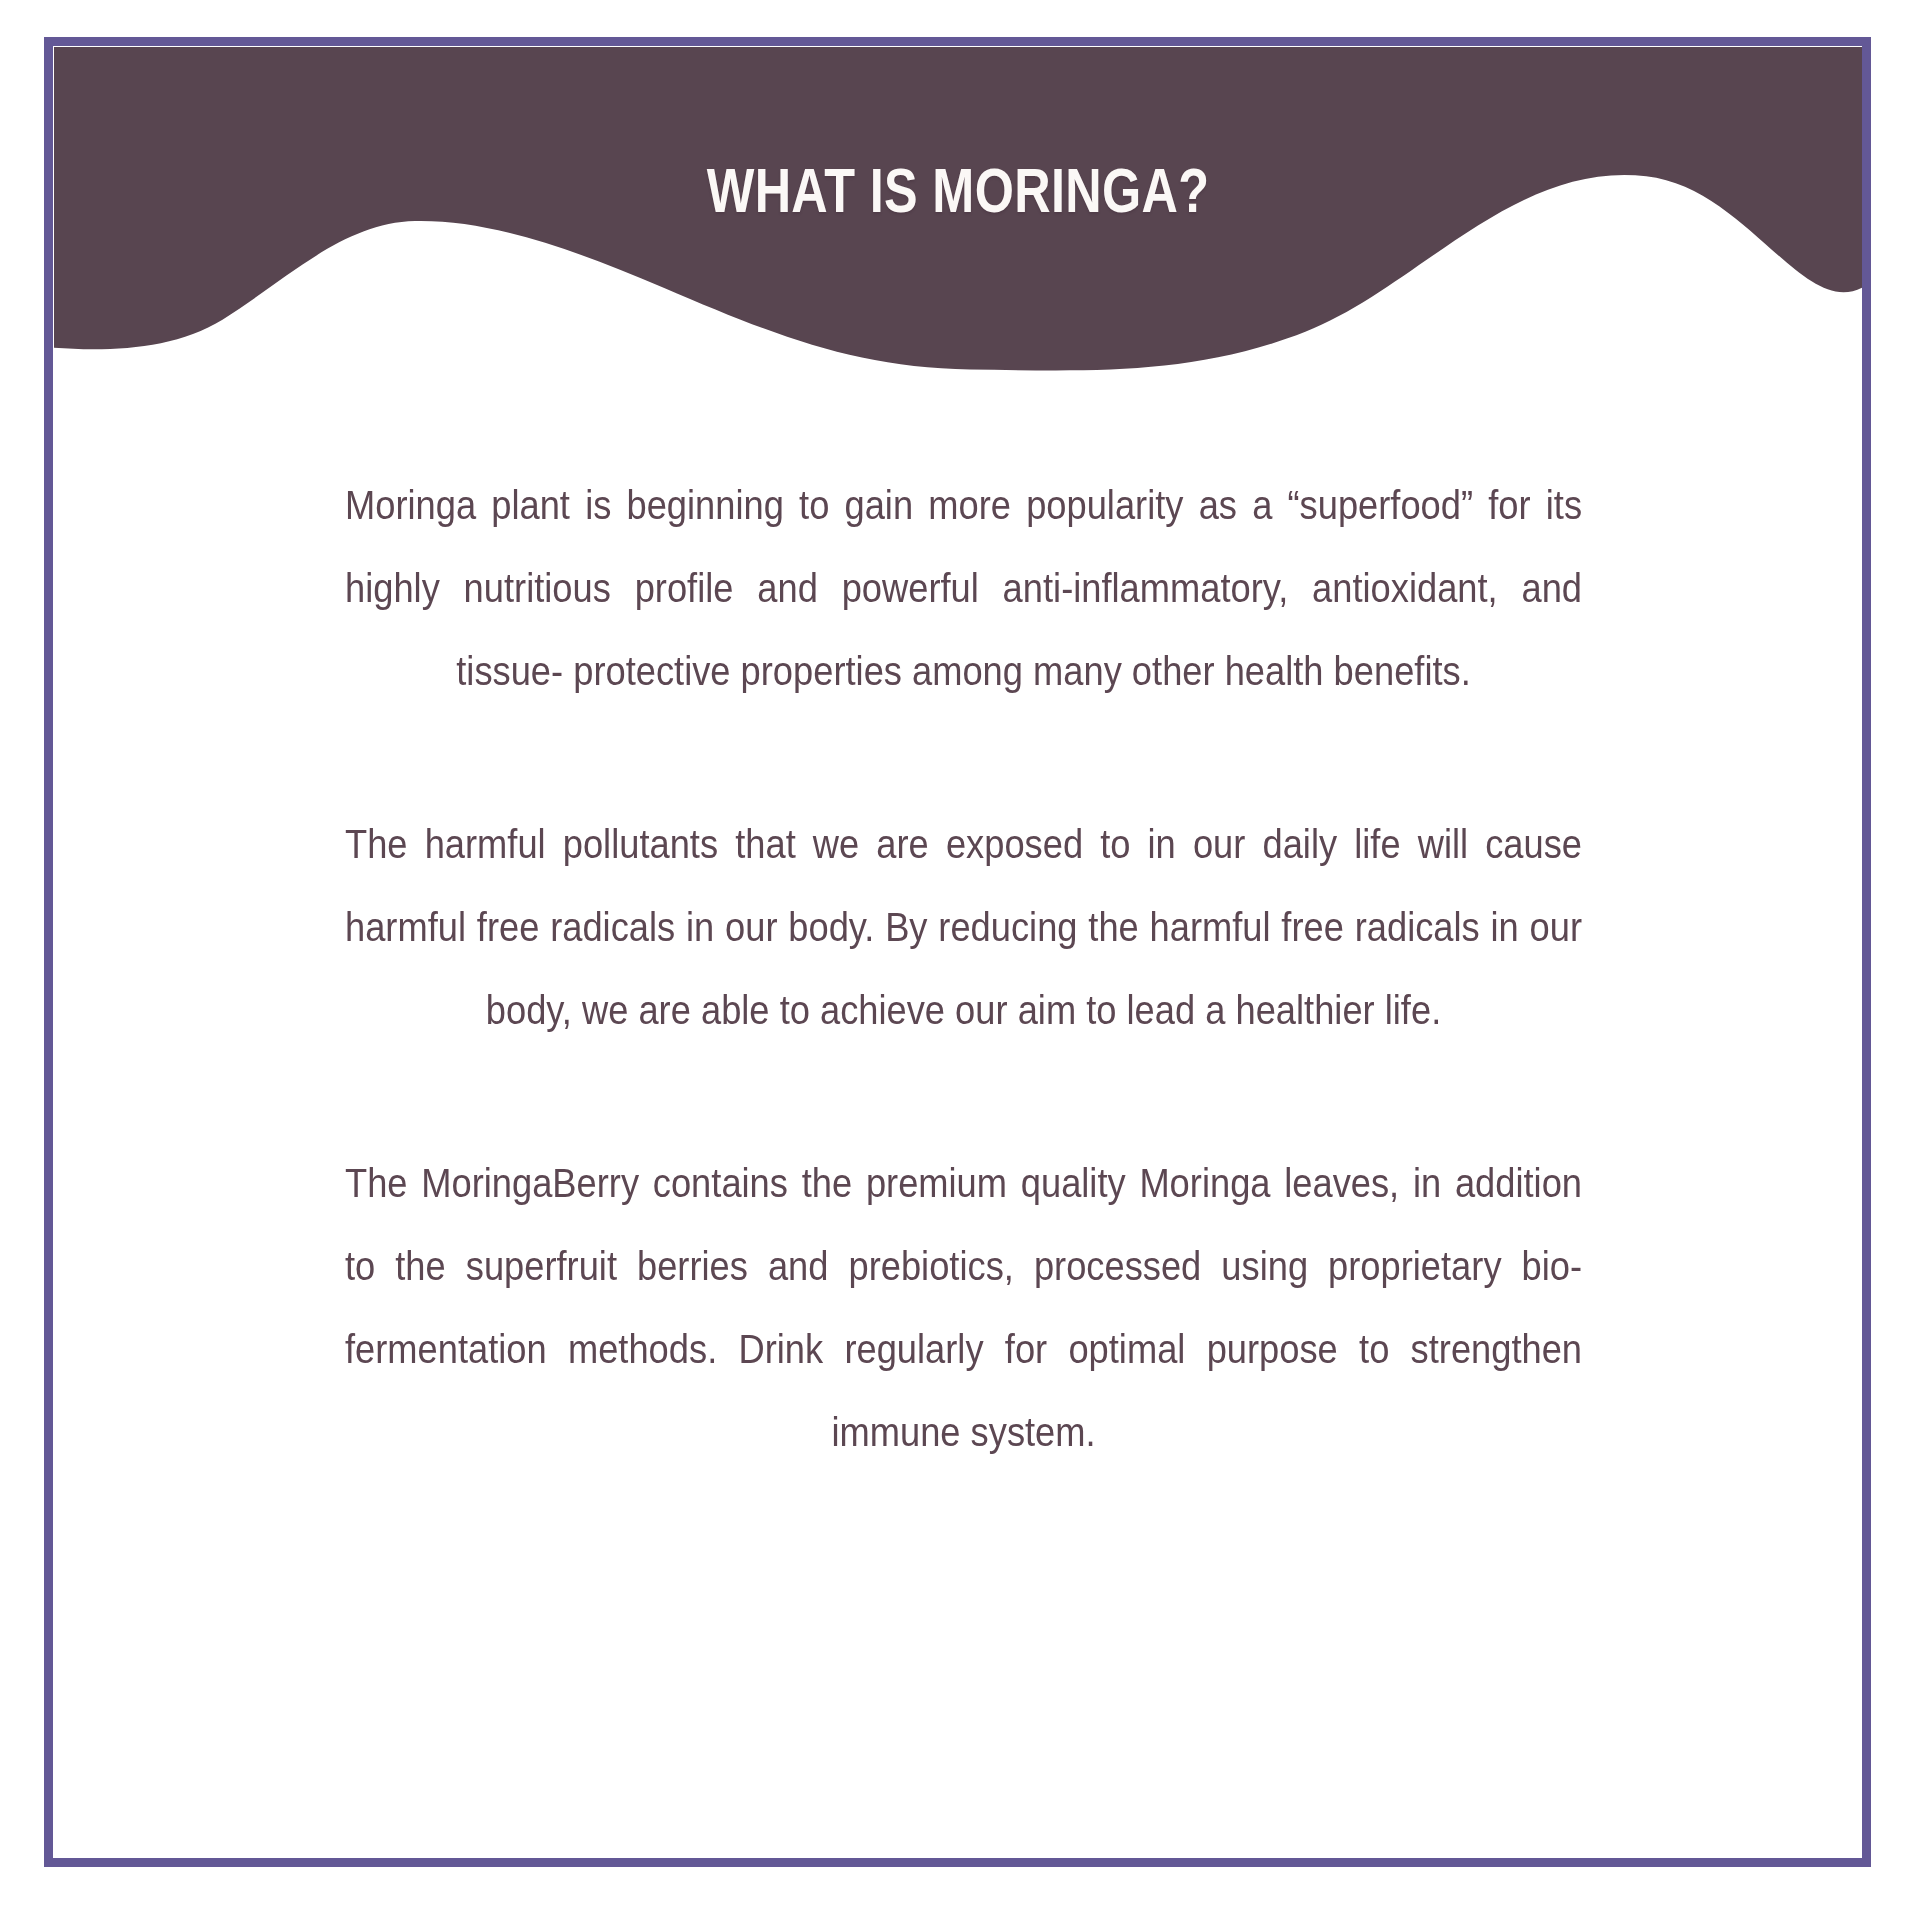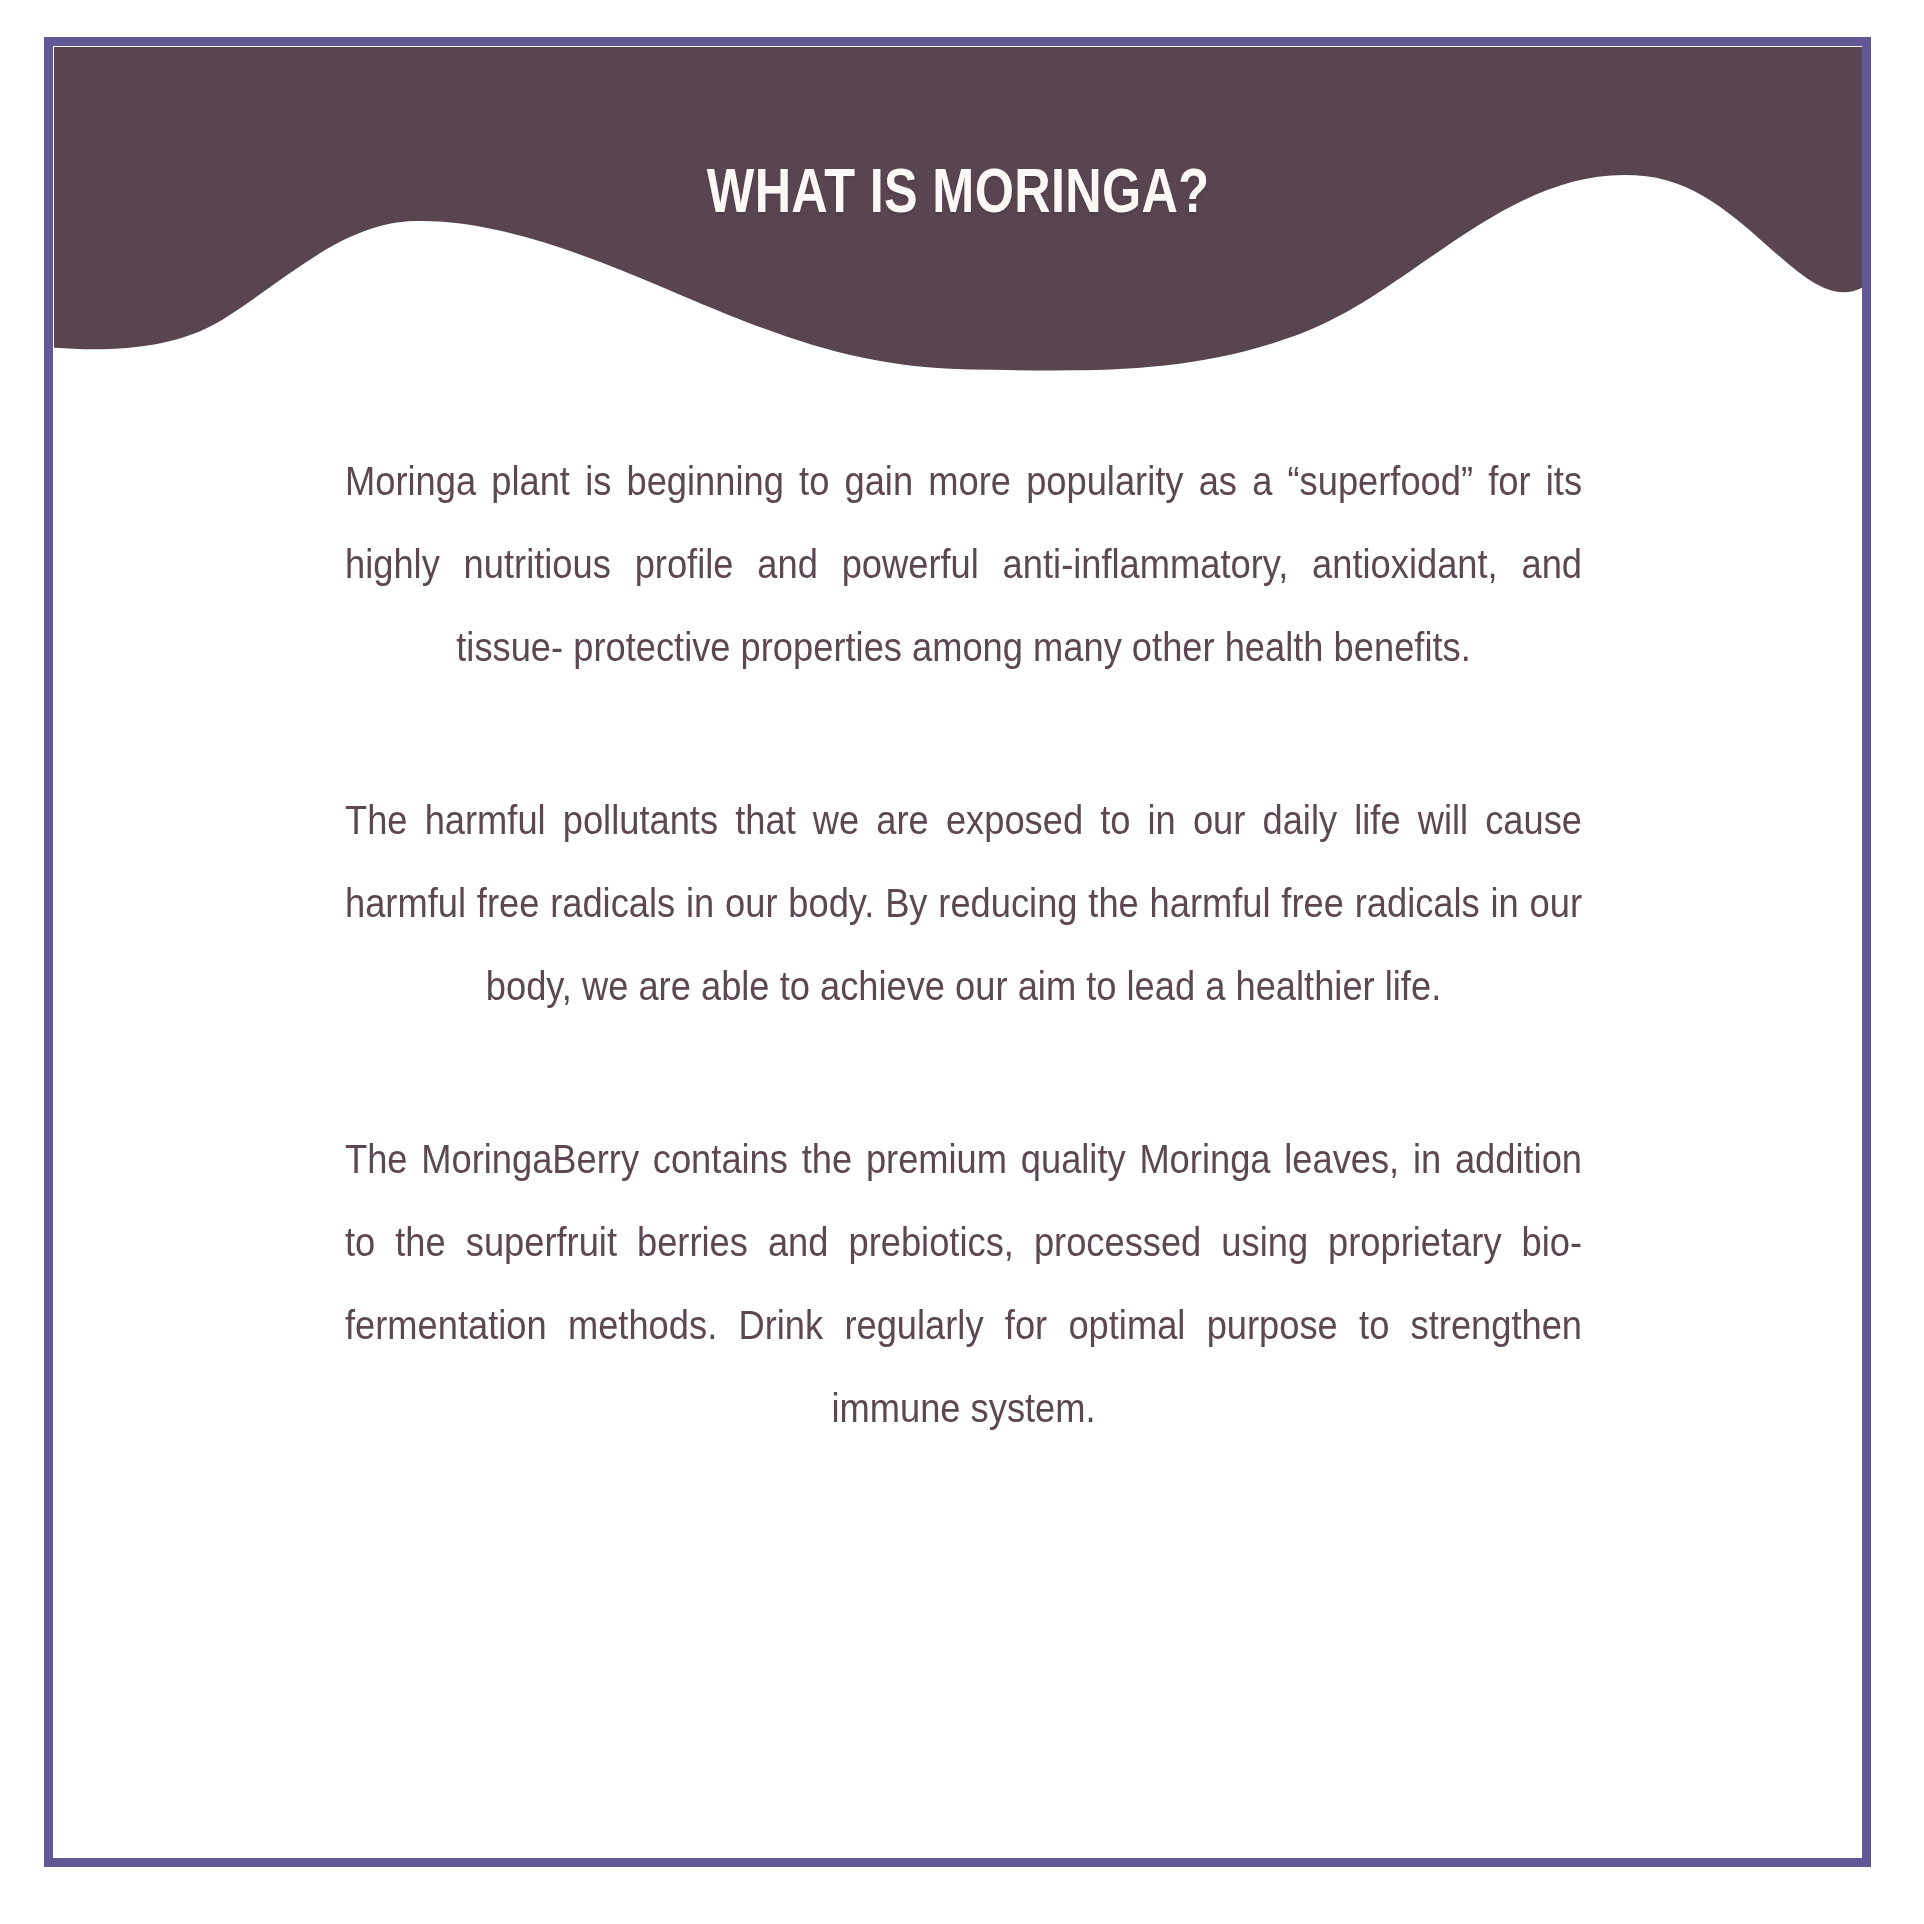--- a/index.html
+++ b/index.html
@@ -63,21 +63,21 @@
     transform: scaleX(0.80);
     transform-origin: center center;
     white-space: nowrap;
     text-shadow: 0 1.6px 2.4px rgba(60,40,55,0.28);
   }
 
   
   #body-copy {
     position: absolute;
     left: 345px;
-    top: 440px;
+    top: 464px;
     width: 1237px;
   }
 
   .para {
     color: #5c4752;
     font-family: "Liberation Sans Narrow", "Liberation Sans", "DejaVu Sans Condensed", sans-serif;
     font-size: 41px;
     line-height: 83px;
     text-align: justify;
     text-align-last: center;

